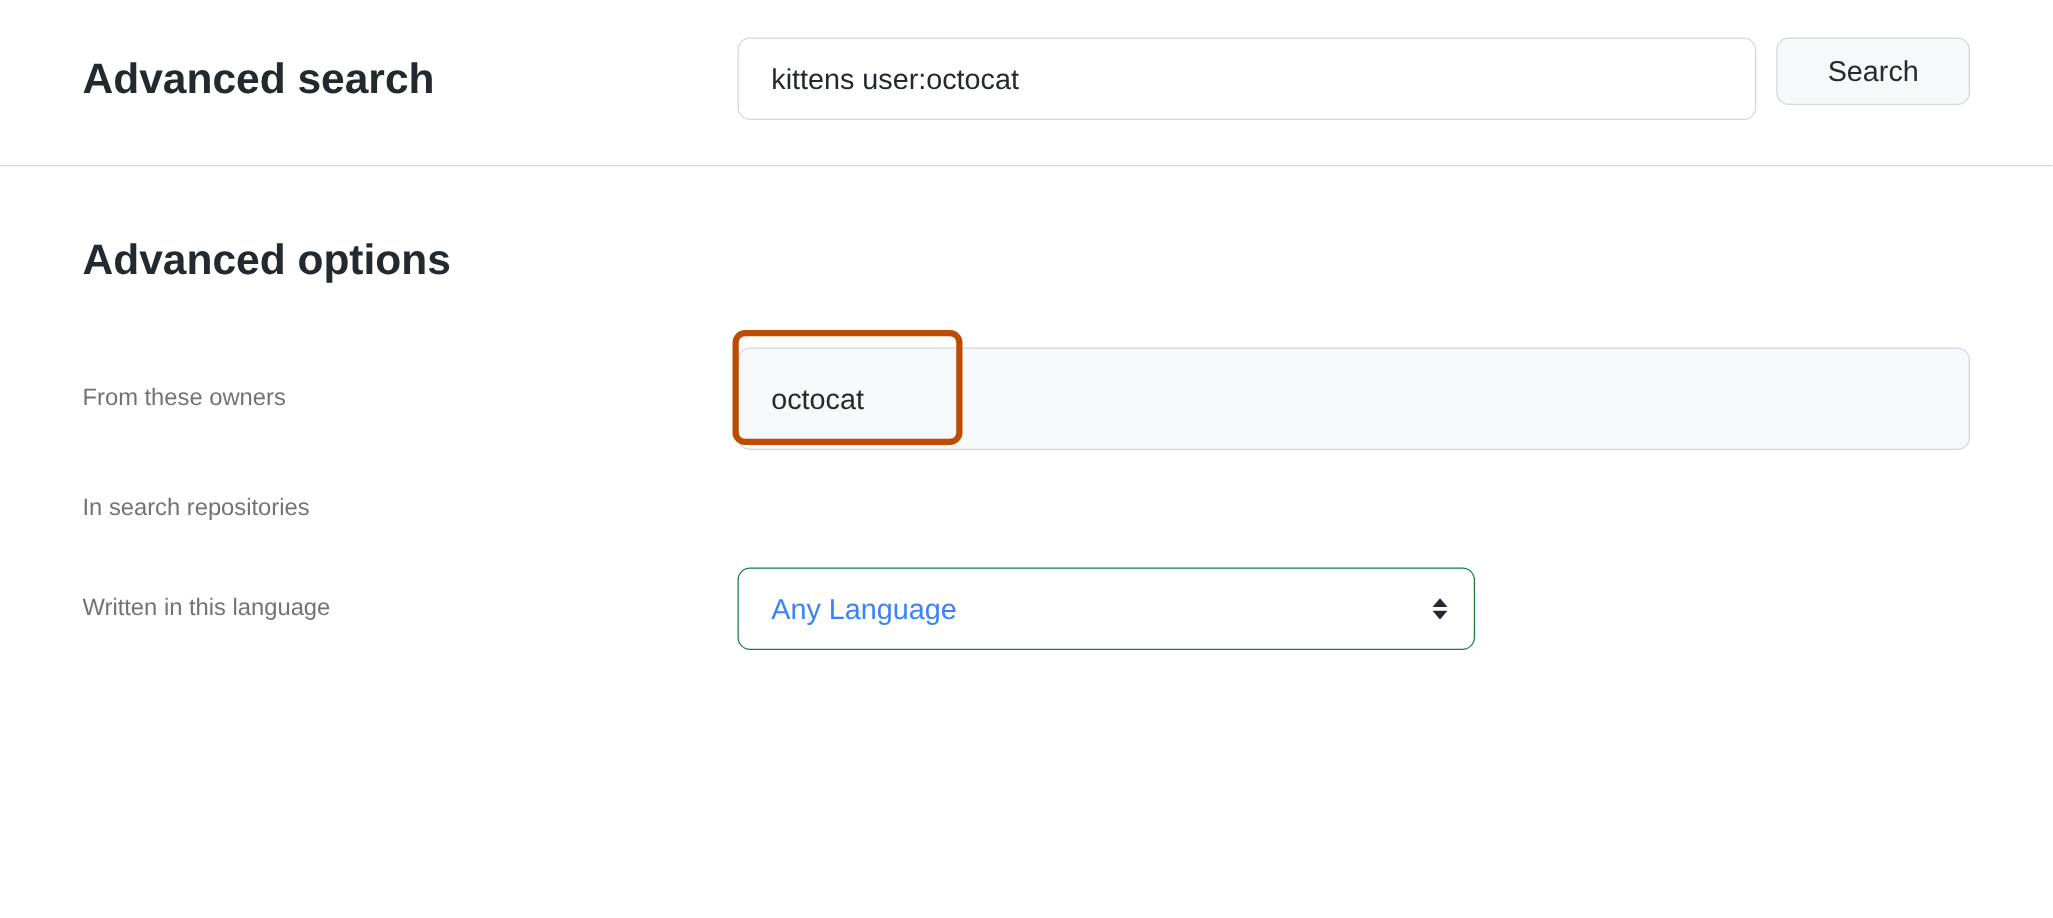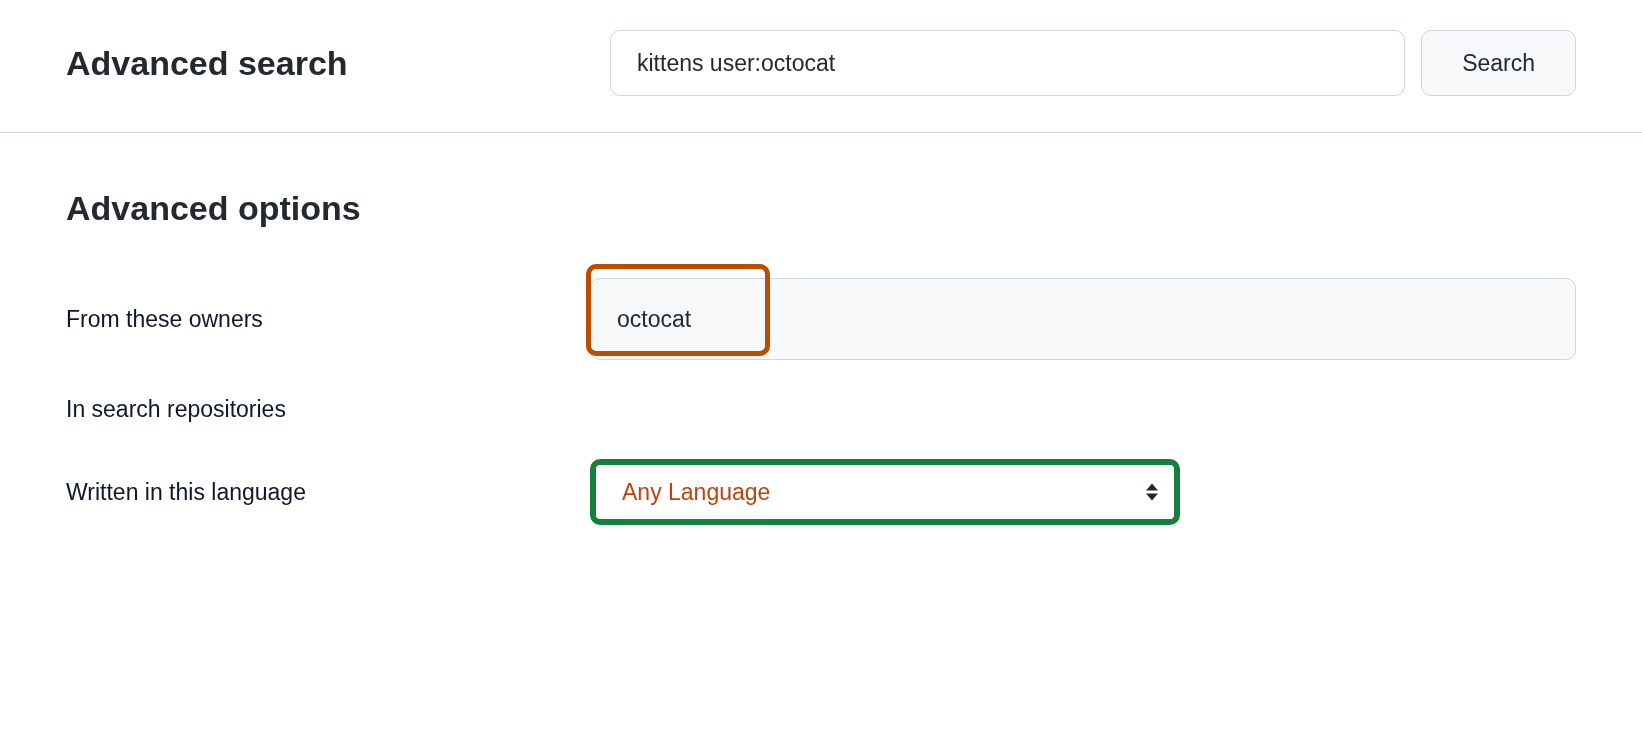--- a/index.html
+++ b/index.html
@@ -11,21 +11,20 @@
       font-family: -apple-system, BlinkMacSystemFont, "Segoe UI", Helvetica, Arial, sans-serif;
       background: #ffffff;
       color: #24292f;
       width: 1642px;
     }
     .header-row {
       display: flex;
       align-items: center;
       padding: 30px 66px 36px 66px;
       border-bottom: 1px solid #d0d7de;
-      gap: 20px;
     }
     .page-title {
       font-size: 34px;
       font-weight: 600;
       color: #24292f;
       flex: 0 0 auto;
       width: 524px;
     }
     .search-input-wrap {
       display: flex;
@@ -38,21 +37,21 @@
       height: 66px;
       border: 1px solid #d0d7de;
       border-radius: 10px;
       padding: 0 26px;
       font-size: 23px;
       color: #24292f;
       background: #ffffff;
       outline: none;
     }
     .search-button {
-      height: 66px;
+      height: 54px;
       padding: 0 40px;
       border: 1px solid #d0d7de;
       border-radius: 10px;
       background: #f6f8fa;
       font-size: 23px;
       font-weight: 500;
       color: #24292f;
       cursor: pointer;
     }
     .options-section {
@@ -65,22 +64,22 @@
       margin-bottom: 50px;
     }
     .form-row {
       display: flex;
       align-items: center;
       margin-bottom: 36px;
     }
     .form-label {
       width: 524px;
       flex: 0 0 auto;
-      font-size: 23px;
-      color: #0f172a;
+      font-size: 19px;
+      color: #737373;
     }
     .form-field-wrap {
       flex: 1 1 auto;
       position: relative;
     }
     .text-input {
       width: 100%;
       height: 82px;
       border: 1px solid #d0d7de;
       border-radius: 10px;
@@ -103,25 +102,25 @@
       border-radius: 10px;
       pointer-events: none;
     }
     .select-wrap {
       position: relative;
       width: 590px;
     }
     .select-input {
       width: 100%;
       height: 66px;
-      border: 6px solid #15803d;
+      border: 1px solid #15803d;
       border-radius: 10px;
       padding: 0 50px 0 26px;
       font-size: 23px;
-      color: #c2410c;
+      color: #3b82f6;
       background: #ffffff;
       outline: none;
       appearance: none;
       -webkit-appearance: none;
       cursor: pointer;
     }
     .select-arrows {
       position: absolute;
       right: 22px;
       top: 50%;

